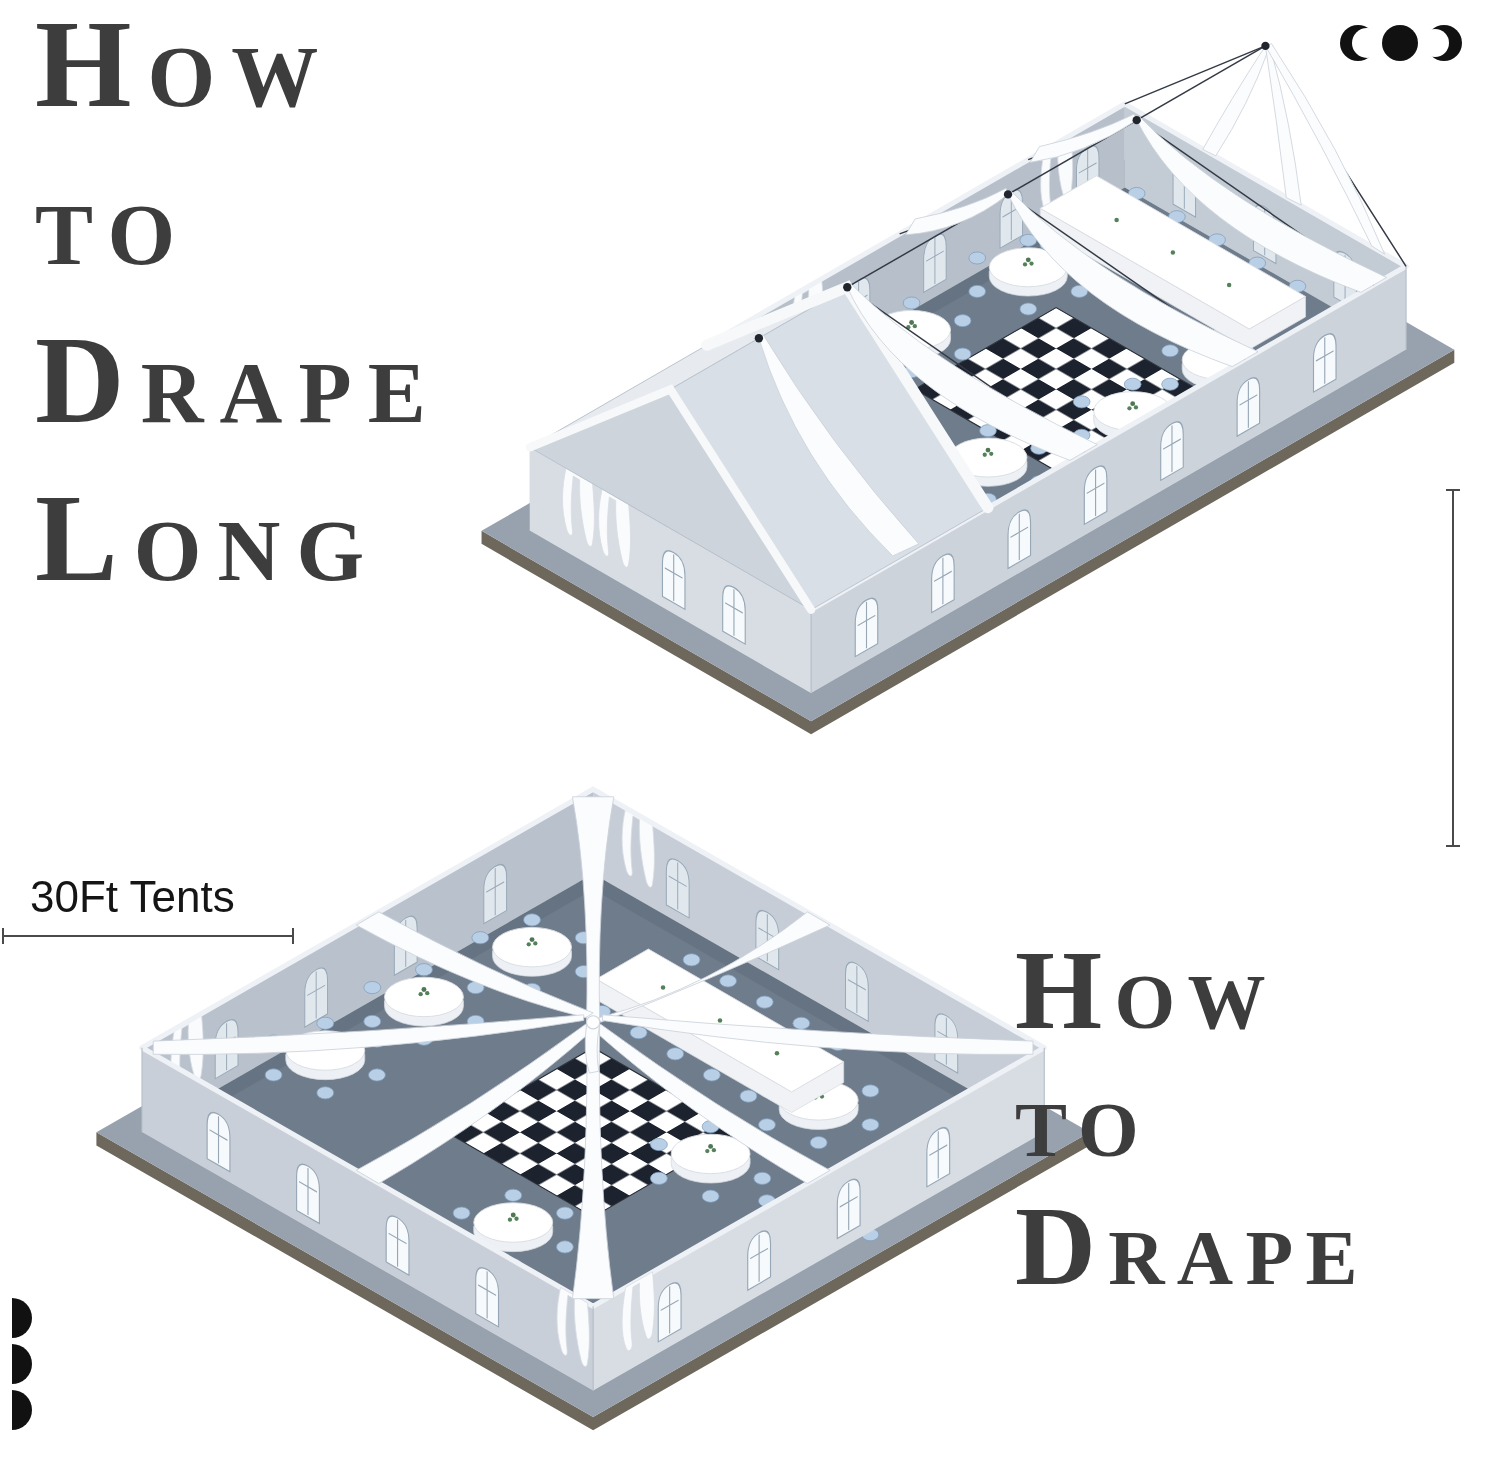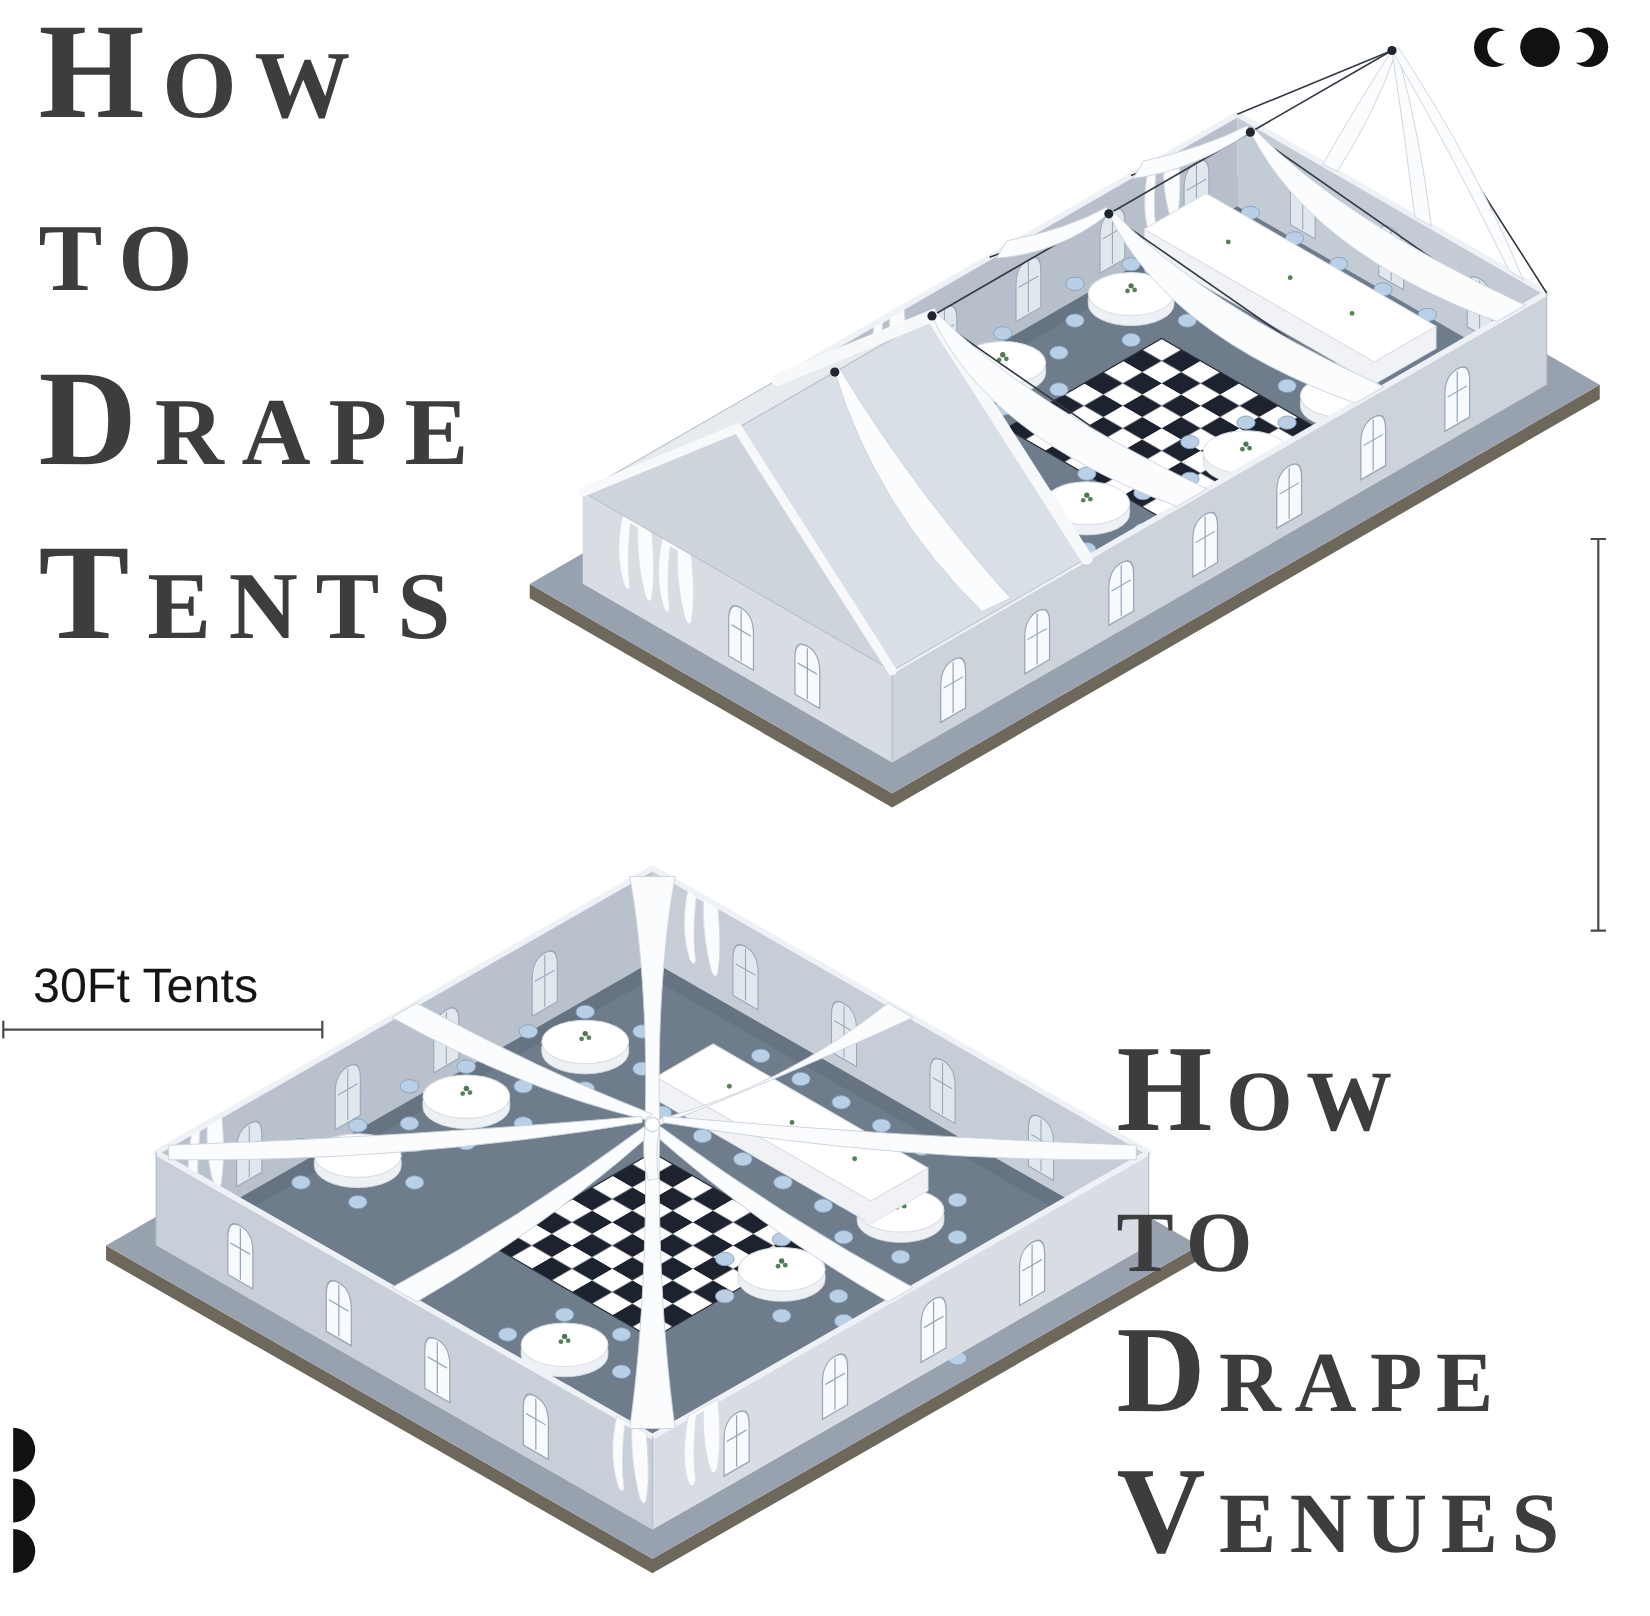--- a/index.html
+++ b/index.html
@@ -271,28 +271,27 @@
       <path class="swag" d="M523,300 C525,390 521,500 508,592 L552,592 C539,500 535,390 537,300 Z"></path>
       <path class="swag" d="M523,300 Q519,330 526,352 L536,350 Q532,326 537,300 Z"></path>
       <circle cx="530" cy="298" r="7" fill="#ffffff" stroke="#cfd5db" stroke-width="1.2"></circle>
     </g>
   </svg>
 
   <div class="heading heading-left">
     <div>How</div>
     <div>to</div>
     <div>Drape</div>
-    <div>Tents</div>
+    <div>Long</div>
   </div>
 
   <div class="heading heading-right">
     <div>How</div>
     <div>to</div>
     <div>Drape</div>
-    <div>Venues</div>
   </div>
 
   <div class="dim-label">30Ft Tents</div>
 
   <svg class="dimsvg" style="left:0;top:925px;" width="300" height="22" viewBox="0 0 300 22">
     <line class="dline" x1="3" y1="11" x2="293" y2="11"></line>
     <line class="dline" x1="3" y1="3" x2="3" y2="19"></line>
     <line class="dline" x1="293" y1="3" x2="293" y2="19"></line>
   </svg>
 

